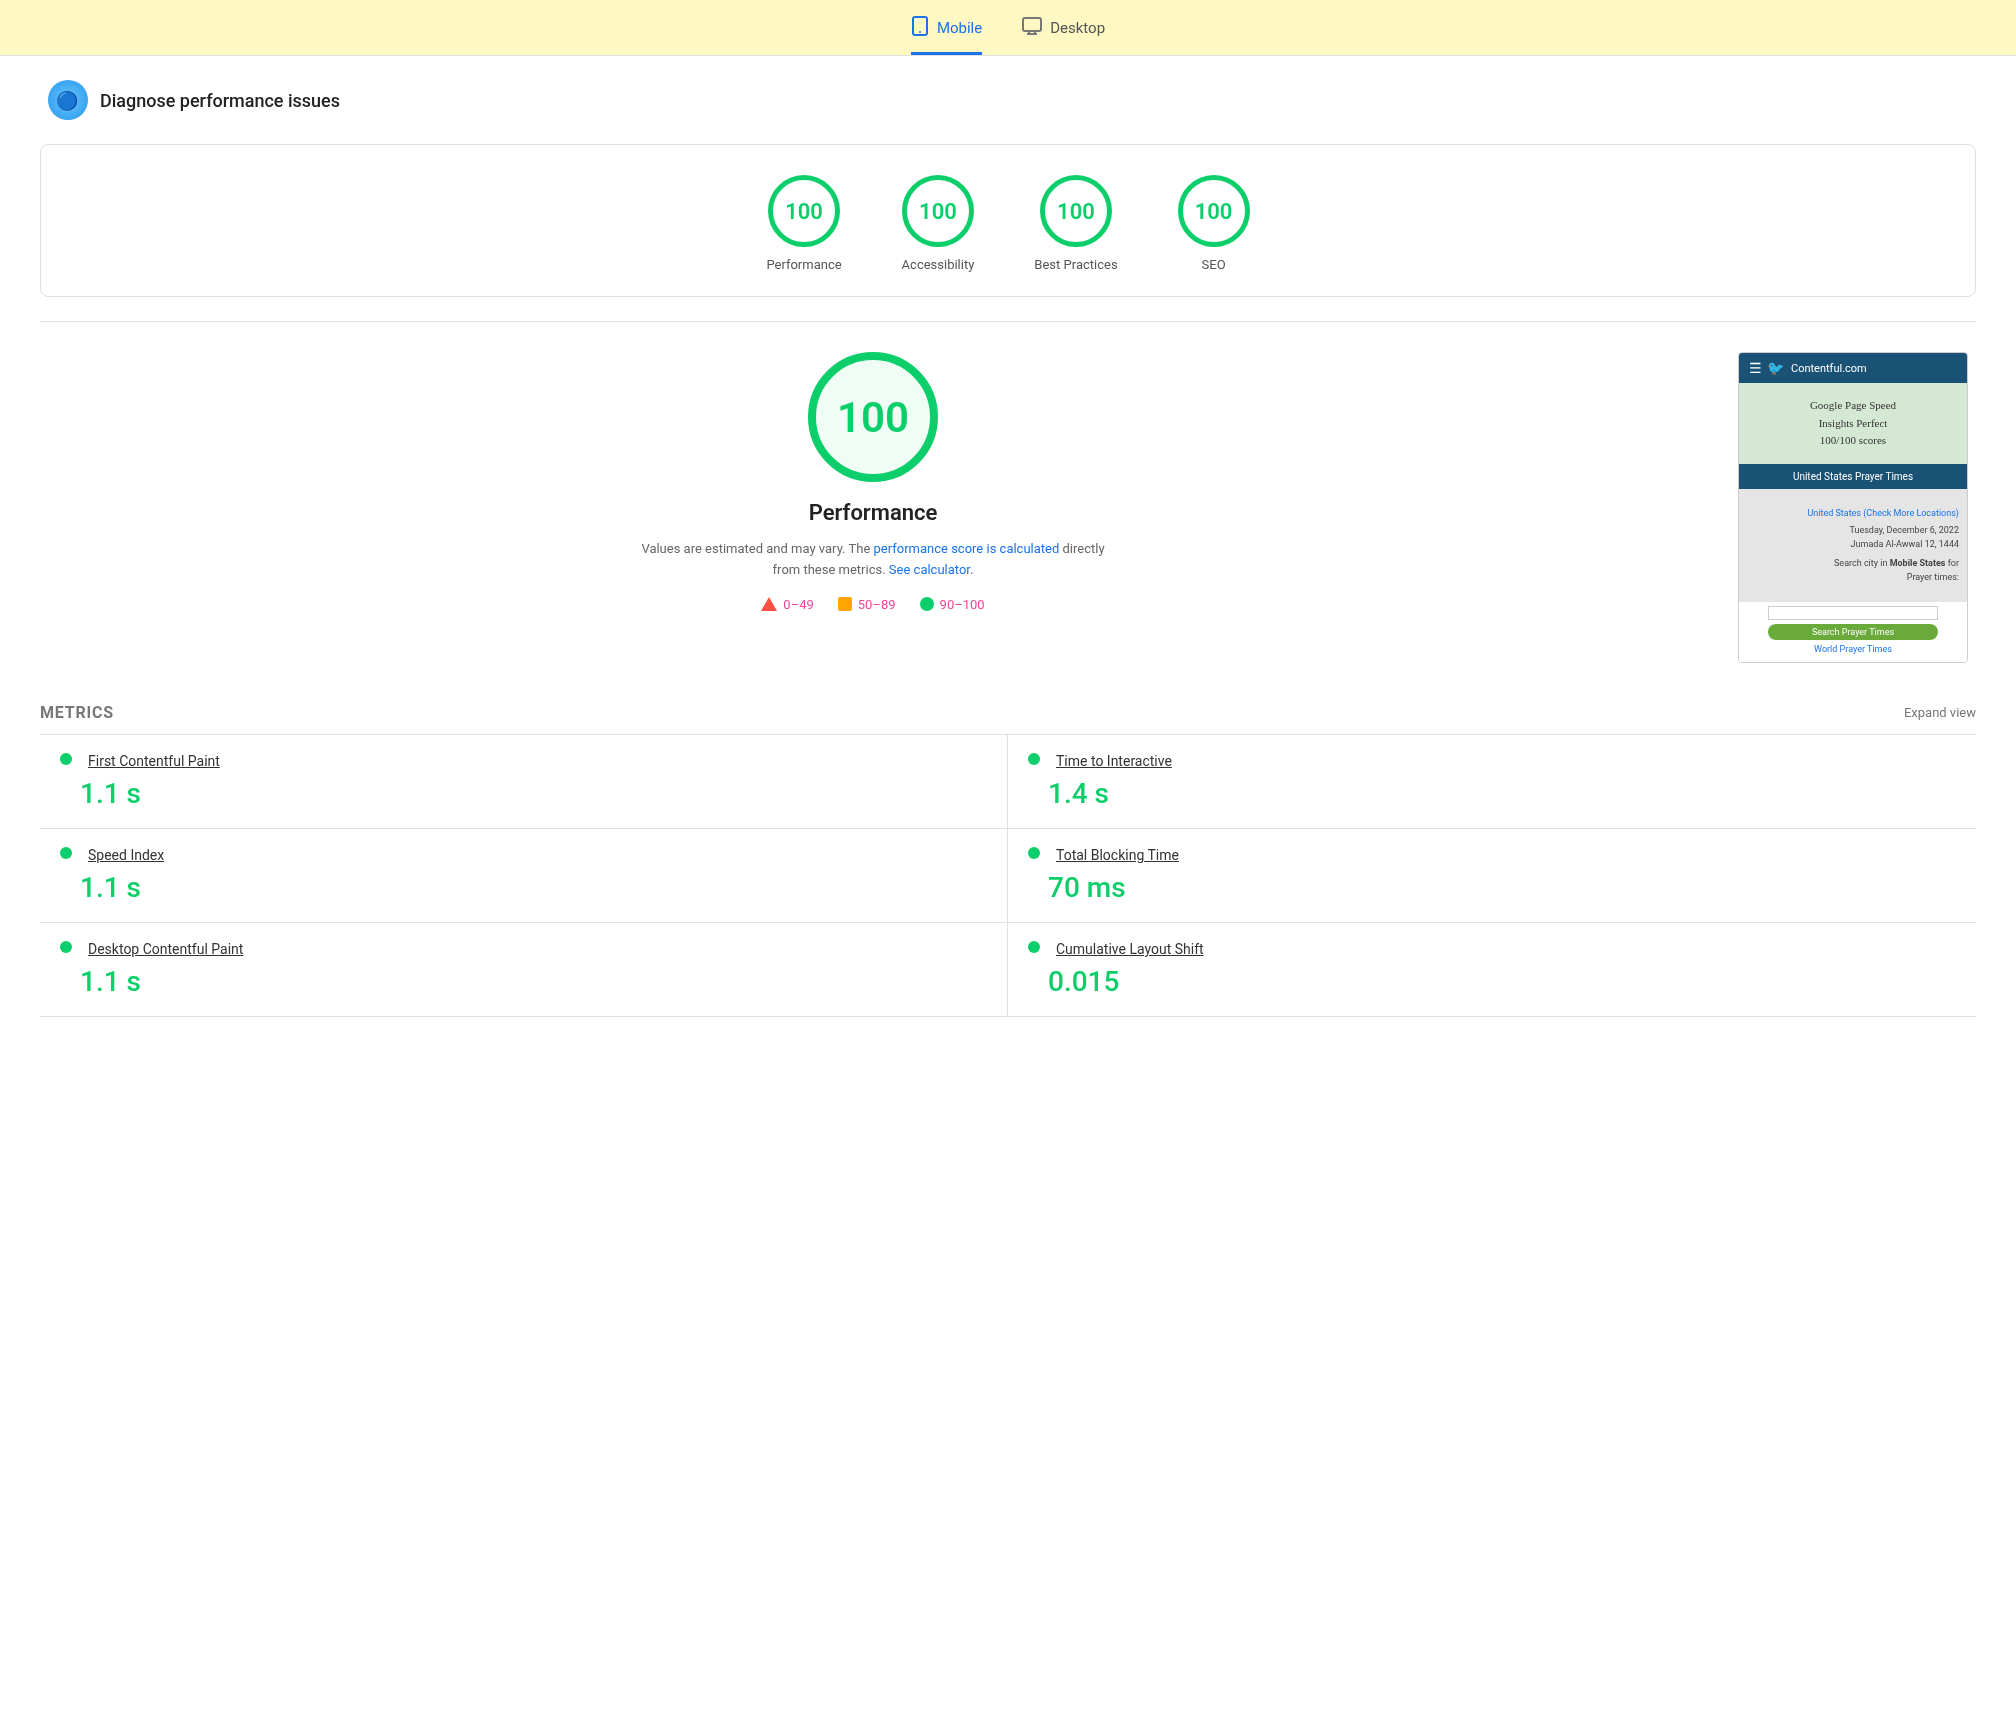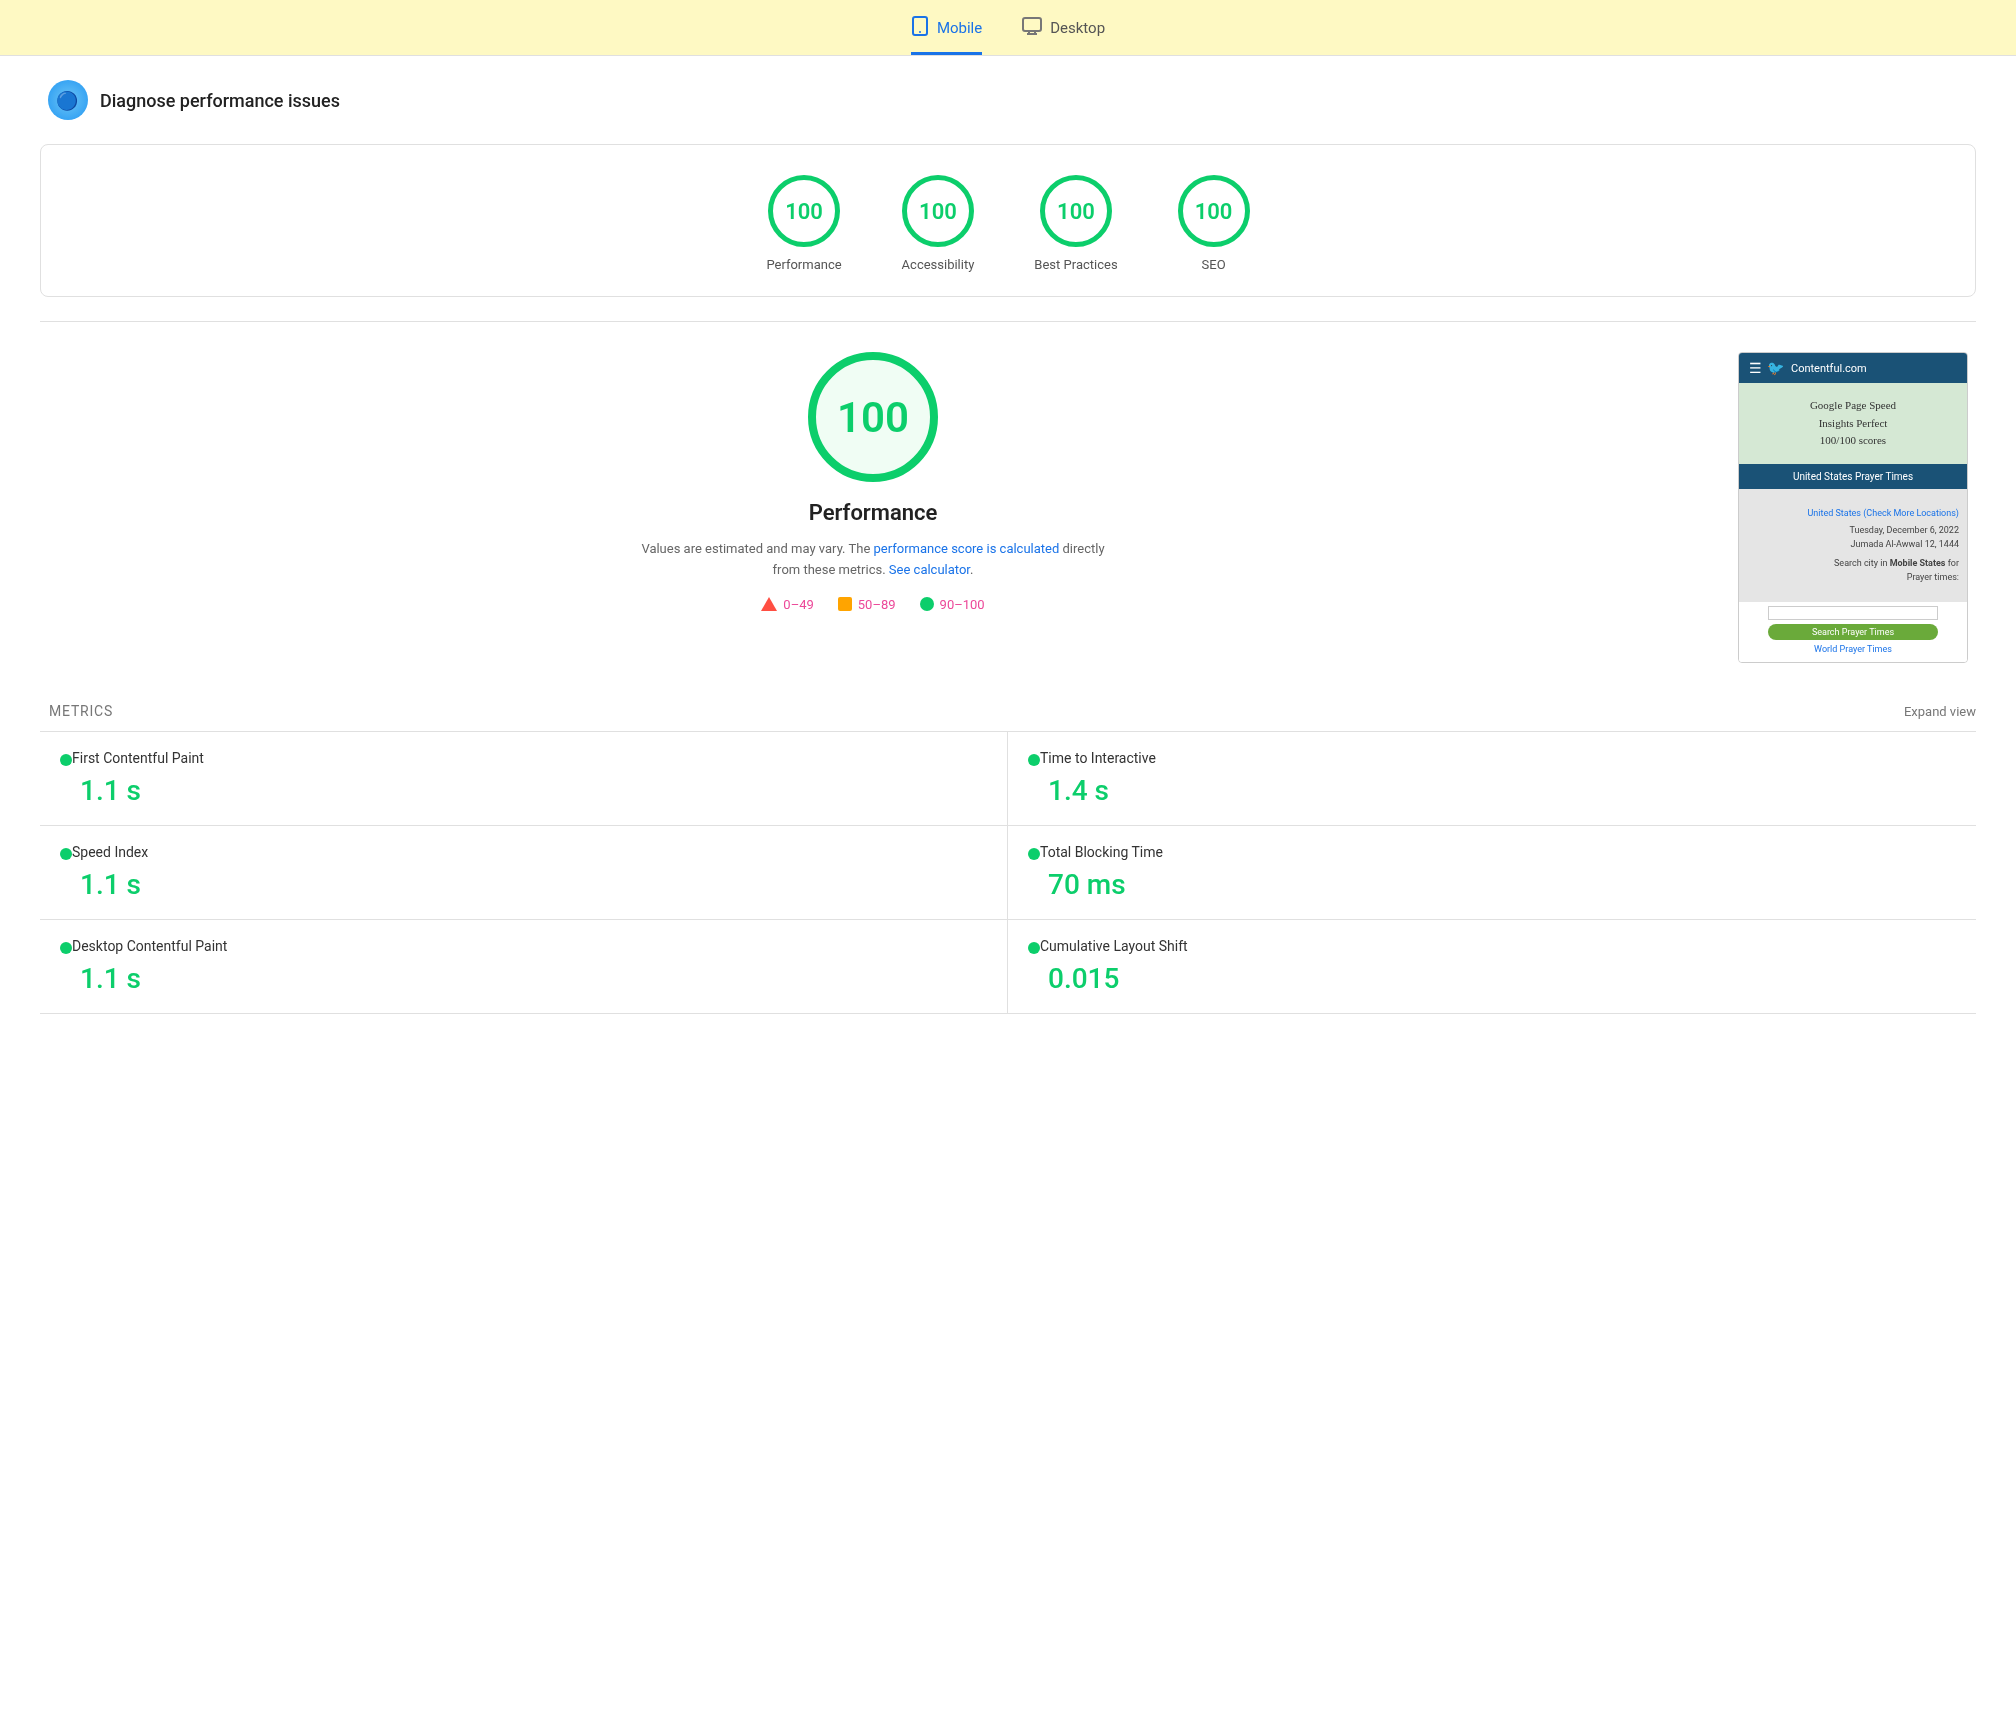--- a/index.html
+++ b/index.html
@@ -249,26 +249,25 @@
     .metrics-section {
       padding: 0 40px 30px;
     }
     .metrics-header {
       display: flex;
       justify-content: space-between;
       align-items: center;
       padding: 10px 0 12px;
     }
     .metrics-label {
-      font-size: 14px;
-      font-weight: 400;
+      font-size: 16px;
+      font-weight: 700;
       color: #777;
       letter-spacing: 0.8px;
       text-transform: uppercase;
-      margin-left: 9px;
     }
     .expand-view {
       font-size: 13px;
       color: #777;
       cursor: pointer;
     }
 
     .metrics-grid {
       display: grid;
       grid-template-columns: 1fr 1fr;
@@ -276,23 +275,24 @@
     }
     .metric-cell {
       padding: 18px 20px;
       border-bottom: 1px solid #e0e0e0;
     }
     .metric-cell:nth-child(odd) {
       border-right: 1px solid #e0e0e0;
     }
     .metric-name-row {
       display: flex;
-      align-items: flex-end;
-      gap: 0;
+      align-items: flex-start;
+      gap: 16px;
       margin-bottom: 8px;
+      text-decoration: underline;
     }
     .metric-dot {
       width: 12px;
       height: 12px;
       border-radius: 50%;
       background: #0cce6b;
       flex-shrink: 0;
     }
     .metric-name {
       font-size: 14px;

